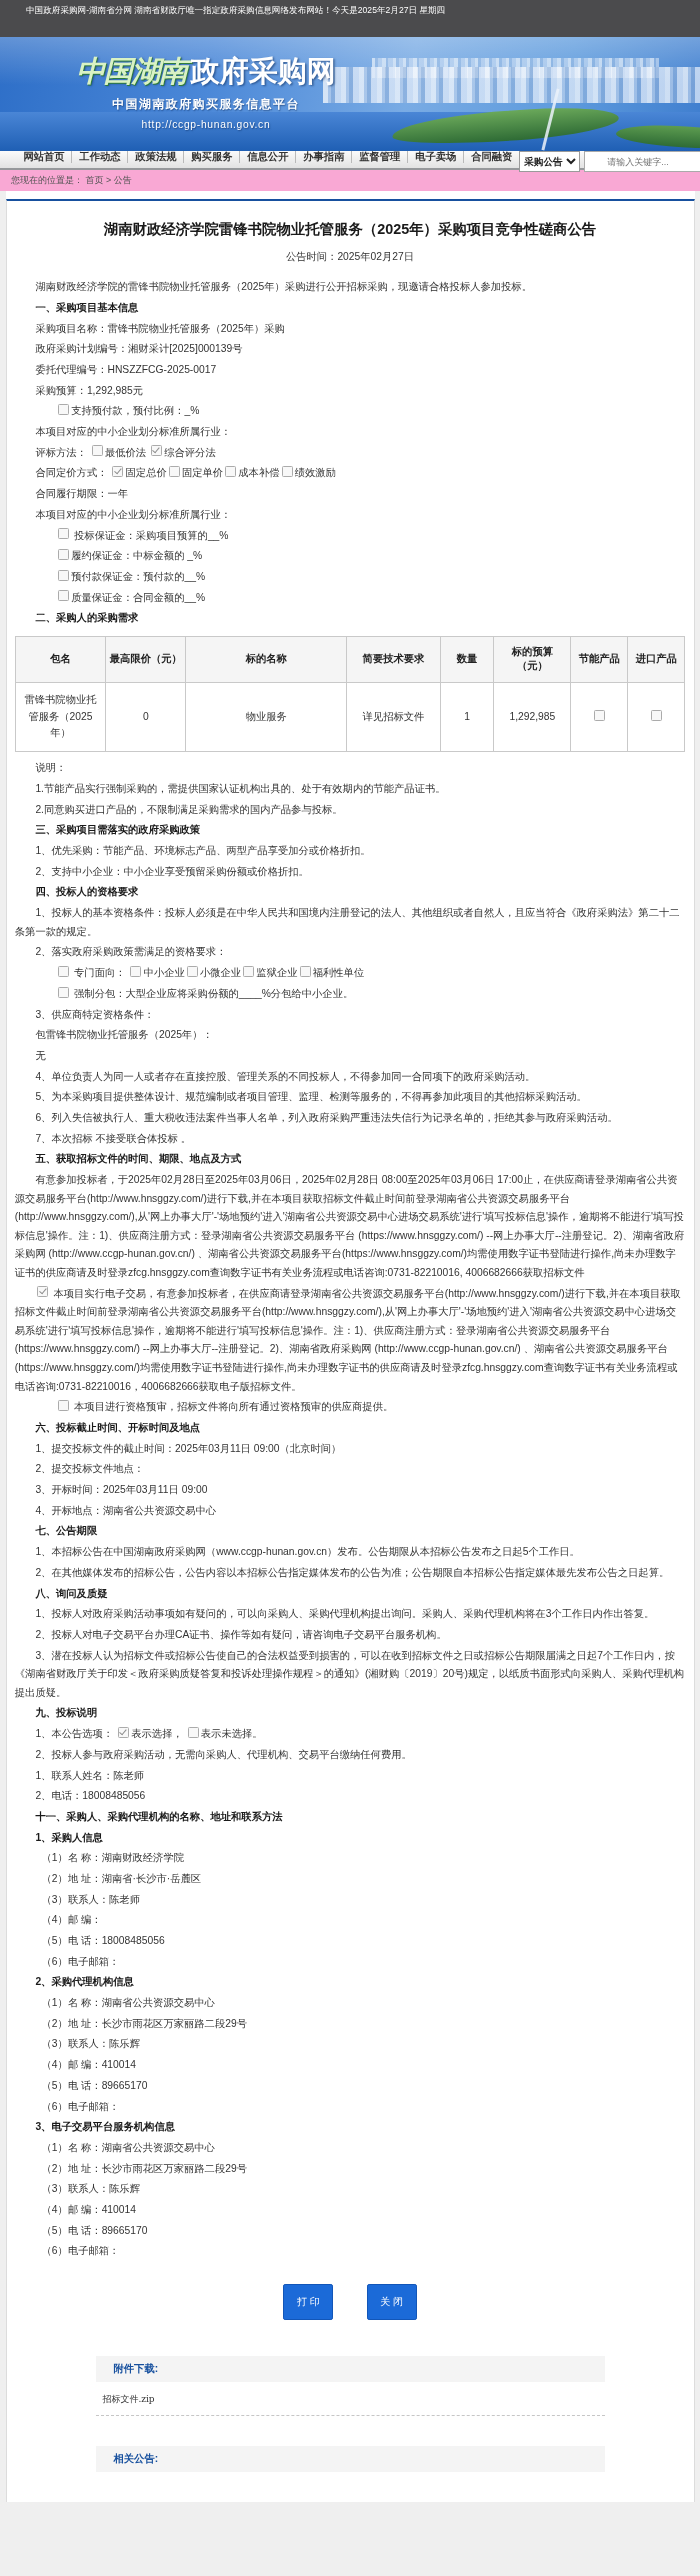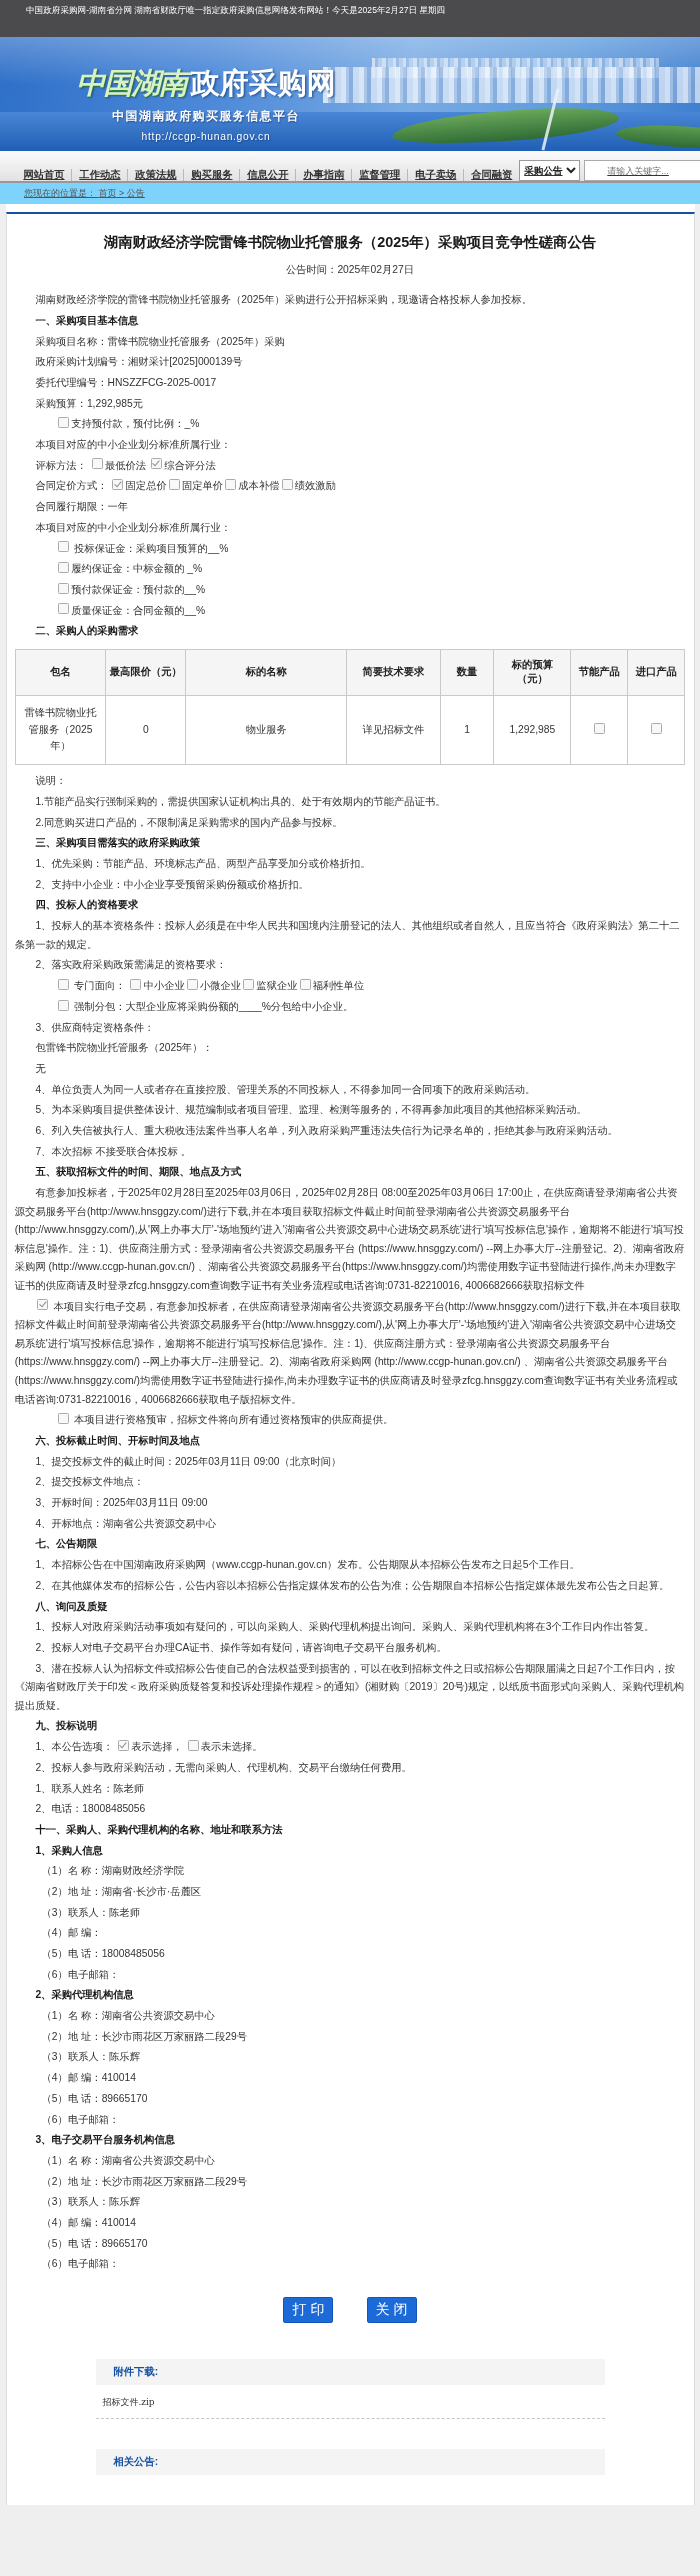--- a/index.html
+++ b/index.html
@@ -13,38 +13,38 @@
     background:linear-gradient(100deg,#2e6fc8 0%,#4b88d8 30%,#79abe4 58%,#5e9bdd 80%,#3f7ecf 100%);}
   .b-sky-glow{position:absolute;left:0;top:0;right:0;height:48px;background:linear-gradient(180deg,rgba(255,255,255,.25),rgba(255,255,255,0));}
   .b-city{position:absolute;left:323px;right:0;top:30px;height:36px;opacity:.9;
     background:repeating-linear-gradient(90deg,rgba(246,249,253,.85) 0 4.8px,rgba(196,214,238,.75) 4.8px 8.3px,rgba(154,183,221,.65) 8.3px 12.4px,rgba(225,235,249,.85) 12.4px 18px);}
   .b-city2{position:absolute;left:372px;right:41px;top:20.6px;height:20.6px;opacity:.75;
     background:repeating-linear-gradient(90deg,rgba(240,246,252,.9) 0 3.4px,rgba(180,203,232,.6) 3.4px 6.2px,rgba(214,228,246,.8) 6.2px 10.3px);}
   .b-water{position:absolute;left:0;right:0;bottom:0;height:39px;background:linear-gradient(180deg,#4a86d6,#1f5fb4);}
   .b-island{position:absolute;left:56%;bottom:9.6px;width:227px;height:30px;background:linear-gradient(180deg,#6aa85a,#2e6b35);border-radius:50% 40% 45% 55%/60% 50% 50% 40%;transform:rotate(-4deg);}
   .b-island2{position:absolute;left:88%;bottom:4.1px;width:124px;height:20.6px;background:linear-gradient(180deg,#5d9c50,#2e6b35);border-radius:50% 45% 40% 55%/55% 60% 45% 50%;transform:rotate(3deg);}
   .b-bridge{position:absolute;right:148px;bottom:0;width:2.8px;height:63px;background:rgba(235,242,250,.85);transform:rotate(14deg);}
-  .logo{position:absolute;left:72px;top:28px;width:268px;text-align:center;color:#fff;}
+  .logo{position:absolute;left:72px;top:16px;width:268px;text-align:center;color:#fff;}
   .logo-line1{font-size:29px;font-weight:bold;line-height:37px;white-space:nowrap;text-shadow:1.4px 1.4px 2.1px rgba(10,40,90,.55);}
   .logo-script{font-style:italic;color:#d9f2c4;text-shadow:0.7px 0.7px 0 #2f7d3a,1.4px 1.4px 2.1px rgba(10,40,90,.6);letter-spacing:-1.4px;margin-right:4.1px;}
   .logo-sub{font-size:12px;font-weight:bold;letter-spacing:1.4px;margin-top:5.5px;text-shadow:0.7px 0.7px 1.4px rgba(10,40,90,.6);}
   .logo-url{font-size:10.3px;margin-top:6.9px;letter-spacing:0.7px;text-shadow:0.7px 0.7px 1.4px rgba(10,40,90,.6);}
 
   
-  .nav{display:flex;align-items:flex-end;height:30px;background:linear-gradient(#fbfbfb,#e2e2e2);padding:0 8.3px 0 16.5px;box-sizing:border-box;text-decoration:underline;}
+  .nav{display:flex;align-items:flex-start;height:17px;background:linear-gradient(#fbfbfb,#e2e2e2);padding:0 8.3px 0 16.5px;box-sizing:border-box;}
   .nav ul{display:flex;list-style:none;margin:0;padding:0;}
   .nav li{font-size:10.3px;font-weight:bold;color:#333;padding:0 6.9px;line-height:12.4px;cursor:pointer;white-space:nowrap;}
   .nav li + li{border-left:0.7px solid #b9b9b9;}
   .searchbox{margin-left:auto;display:flex;align-items:center;gap:4.1px;}
   .searchbox select{height:20.6px;font-size:9.6px;font-weight:bold;border:0.7px solid #9a9a9a;background:#fff;color:#222;}
   .searchbox input{height:19px;width:80px;border:0.7px solid #aaa;font-size:9px;padding:0 22px;color:#333;}
   .search-btn{width:32px;height:20.6px;background:#2468d0;border:none;border-radius:1.4px;display:flex;align-items:center;justify-content:center;cursor:pointer;}
 
   
-  .crumbbar{height:20.6px;line-height:20.6px;background:#7dd3fc;border-top:2.1px solid #96989b;font-size:9px;color:#555;padding-left:24px;text-decoration:underline;}
+  .crumbbar{height:20.6px;line-height:20.6px;background:#f9a8d4;border-top:2.1px solid #96989b;font-size:9px;color:#555;padding-left:11px;}
   .crumbbar a{color:#555;text-decoration:none;}
   .gapbar{height:8.3px;background:#fff;margin:0 5.5px;}
 
   
   .card{margin:0 5.5px;background:#fff;border-left:0.7px solid #dcdcdc;border-right:0.7px solid #dcdcdc;border-top:2.1px solid #17509e;padding:0 8.3px 18px;box-sizing:border-box;}
   .art-title{font-size:14.4px;font-weight:bold;color:#1a1a1a;text-align:center;padding:18px 20.6px 5.5px;line-height:20.6px;margin:0;}
   .pubdate{text-align:center;font-size:10.3px;color:#333;margin:5.5px 0 13.8px;}
   .art p{margin:2.1px 0;line-height:18.6px;font-size:10.3px;color:#333;text-indent:2em;}
   .art p.h{font-weight:bold;color:#1a1a1a;}
   .art p.ind{margin-left:2em;}
@@ -54,21 +54,21 @@
   .cb{display:inline-block;width:9px;height:9px;border:0.7px solid #ababab;background:#f8f8f8;border-radius:1.4px;vertical-align:-0.7px;margin:0 2.1px;position:relative;}
   .cb.on::after{content:"";position:absolute;left:2.1px;top:0;width:3.4px;height:5.5px;border:solid #8d8d8d;border-width:0 1.4px 1.4px 0;transform:rotate(40deg);}
 
   
   .req-table{border-collapse:collapse;width:100%;margin:8.3px 0 6.9px;}
   .req-table th{background:#f5f5f5;border:0.7px solid #c9c9c9;font-size:10.3px;font-weight:bold;padding:8.3px 2.8px;text-align:center;color:#222;}
   .req-table td{border:0.7px solid #c9c9c9;font-size:10.3px;padding:9.6px 4.1px;text-align:center;line-height:16.5px;color:#333;}
 
   
   .btnrow{text-align:center;margin:23.4px 0 4.1px;}
-  .btnrow button{display:inline-block;margin:0 15px;min-width:50px;height:26px;background:#1b6ad8;color:#fff;border:0.7px solid #1256b8;border-radius:2.1px;font-size:14px;cursor:pointer;font-family:inherit;}
+  .btnrow button{display:inline-block;margin:0 15px;min-width:50px;height:36px;background:#1b6ad8;color:#fff;border:0.7px solid #1256b8;border-radius:2.1px;font-size:10px;cursor:pointer;font-family:inherit;}
 
   
   .attach-wrap{width:509px;margin:36px auto 0;}
   .related-wrap{width:509px;margin:30px auto 12.4px;}
   .section-bar{height:26px;line-height:26px;background:#f4f4f4;color:#17509e;font-weight:bold;font-size:10.3px;padding-left:18px;}
   .file-row{padding:11px 6.9px 8.3px;border-bottom:0.7px dashed #c6c6c6;font-size:9px;}
   .file-row a{color:#333;text-decoration:none;font-family:"DejaVu Serif",serif;}
 </style>
 </head>
 <body>

